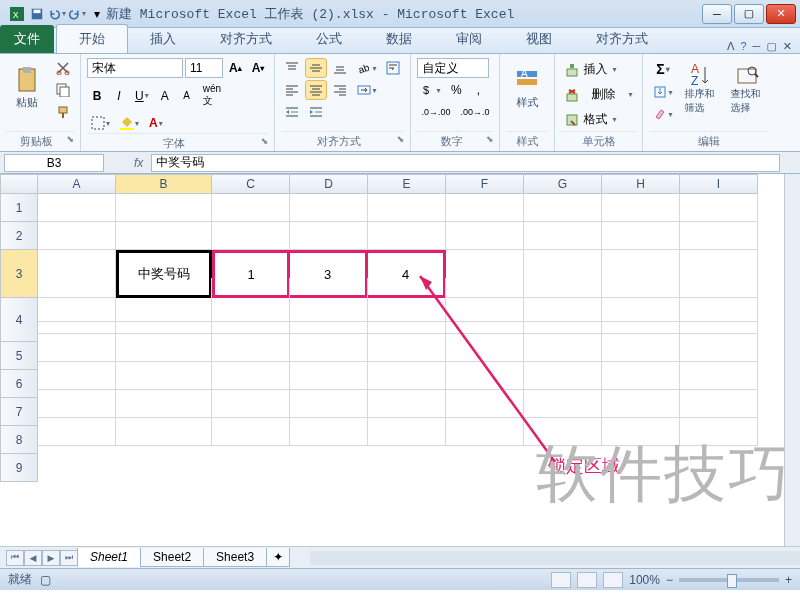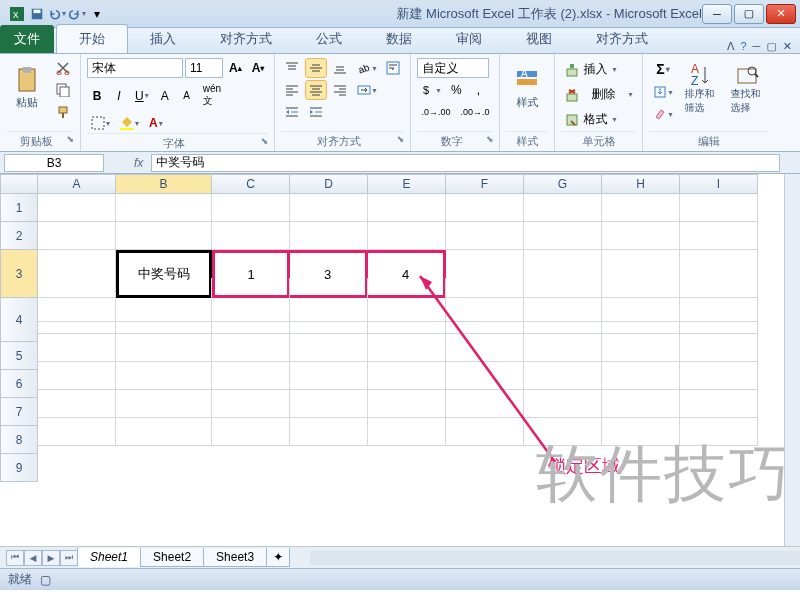--- a/index.html
+++ b/index.html
@@ -2,21 +2,21 @@
 <html><head>
 <meta charset="utf-8">
 <style>
 * { box-sizing: border-box; margin: 0; padding: 0; }
 body { font-family: "Microsoft YaHei", Arial, sans-serif; font-size: 12px; background: #fff; overflow: hidden; width: 800px; height: 600px; position: relative; }
 
 .titlebar { height: 28px; background: linear-gradient(#d7e4f2, #c9dcf0); display: flex; align-items: center; padding: 0 4px; border-bottom: 1px solid #9db6d0; }
 .qat { display: flex; gap: 2px; margin-left: 4px; }
 .qat-btn { width: 18px; height: 18px; display: flex; align-items: center; justify-content: center; }
 .qat-btn svg { width: 14px; height: 14px; }
-.title-text { flex: 1; text-align: right; color: #3b5273; font-size: 13px; }
+.title-text { flex: 1; text-align: left; color: #3b5273; font-size: 13px; font-family: Liberation Mono, monospace; }
 .win-controls { display: flex; gap: 2px; }
 .win-btn { width: 30px; height: 20px; border: 1px solid #7a9ec0; background: linear-gradient(#f5faff,#d0e1f0); border-radius: 3px; display: flex; align-items: center; justify-content: center; font-size: 11px; }
 .win-close { background: linear-gradient(#f07060,#d03a20); color: #fff; border-color: #a02010; }
 
 .tabs { height: 26px; background: linear-gradient(#ecf3fb,#d9e7f6); display: flex; align-items: flex-end; padding-left: 0; border-bottom: 1px solid #9db6d0; }
 .file-tab { background: #207245; color: #fff; padding: 5px 14px; font-size: 13px; margin-right: 2px; border-radius: 3px 3px 0 0; }
 .tab { padding: 5px 22px; font-size: 13px; color: #3b5273; }
 .tab.active { background: #f5f8fc; border: 1px solid #9db6d0; border-bottom: none; border-radius: 3px 3px 0 0; }
 .tabs-right { margin-left: auto; display: flex; gap: 6px; padding-right: 8px; color: #3b5273; }
 .tabs-right span { font-size: 11px; }
@@ -547,13 +547,22 @@
   <div class="sheet-tab active">Sheet1</div>
   <div class="sheet-tab">Sheet2</div>
   <div class="sheet-tab">Sheet3</div>
   <div class="sheet-tab" style="padding:2px 6px">✦</div>
   <div class="hscroll"></div>
 </div>
 
 <div class="statusbar">
   <span>就绪</span>
   <span style="margin-left:8px">▢</span>
+  <div class="right">
+    <div class="view-btn"></div>
+    <div class="view-btn"></div>
+    <div class="view-btn"></div>
+    <span>100%</span>
+    <span>−</span>
+    <div class="zoom-slider"></div>
+    <span>+</span>
+  </div>
 </div>
 
 </body></html>

